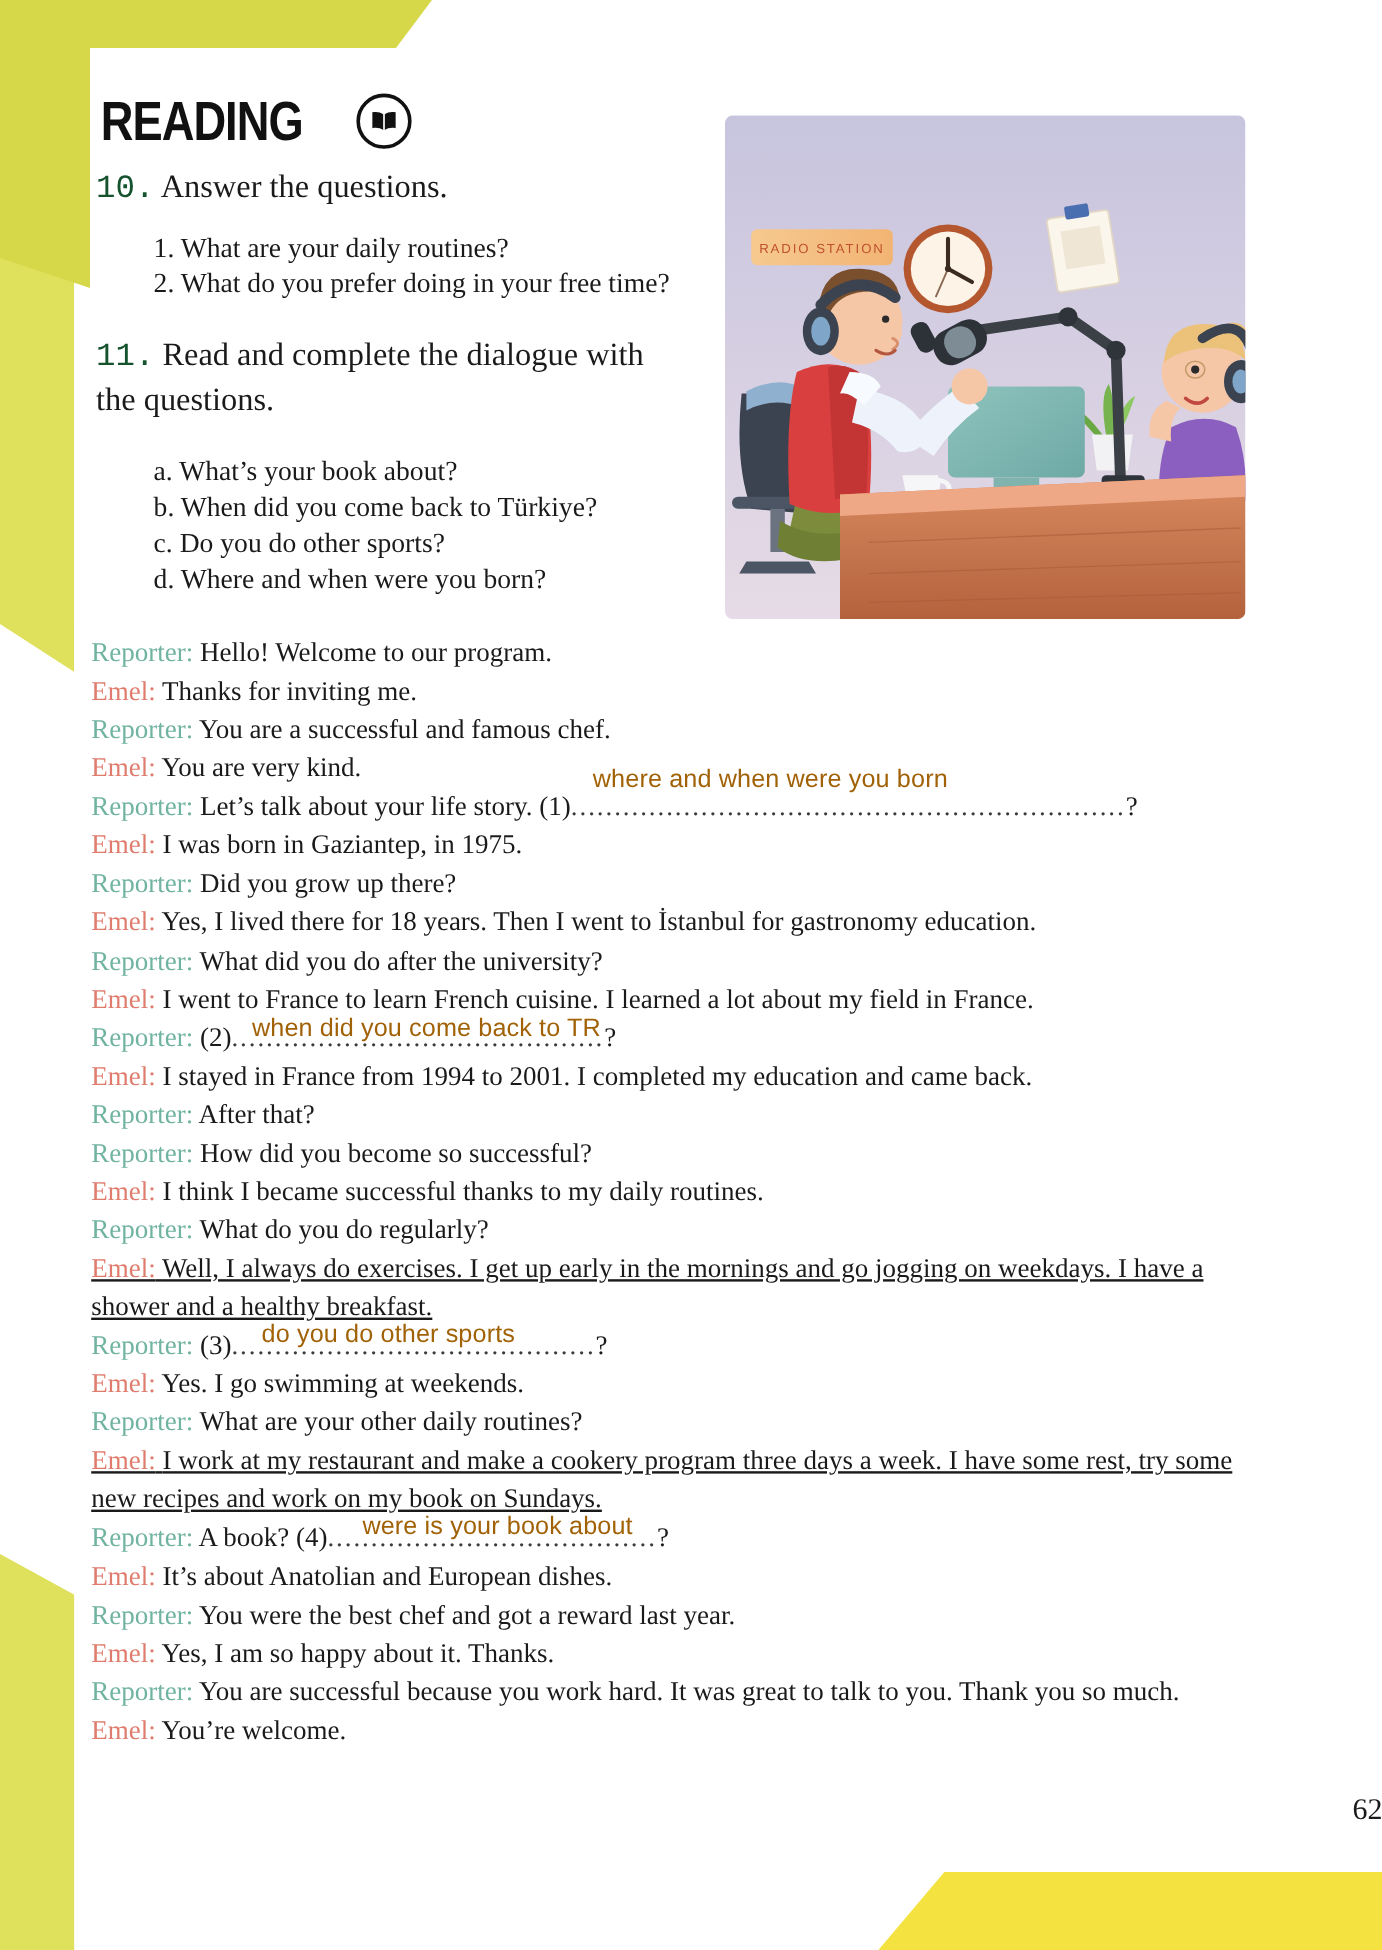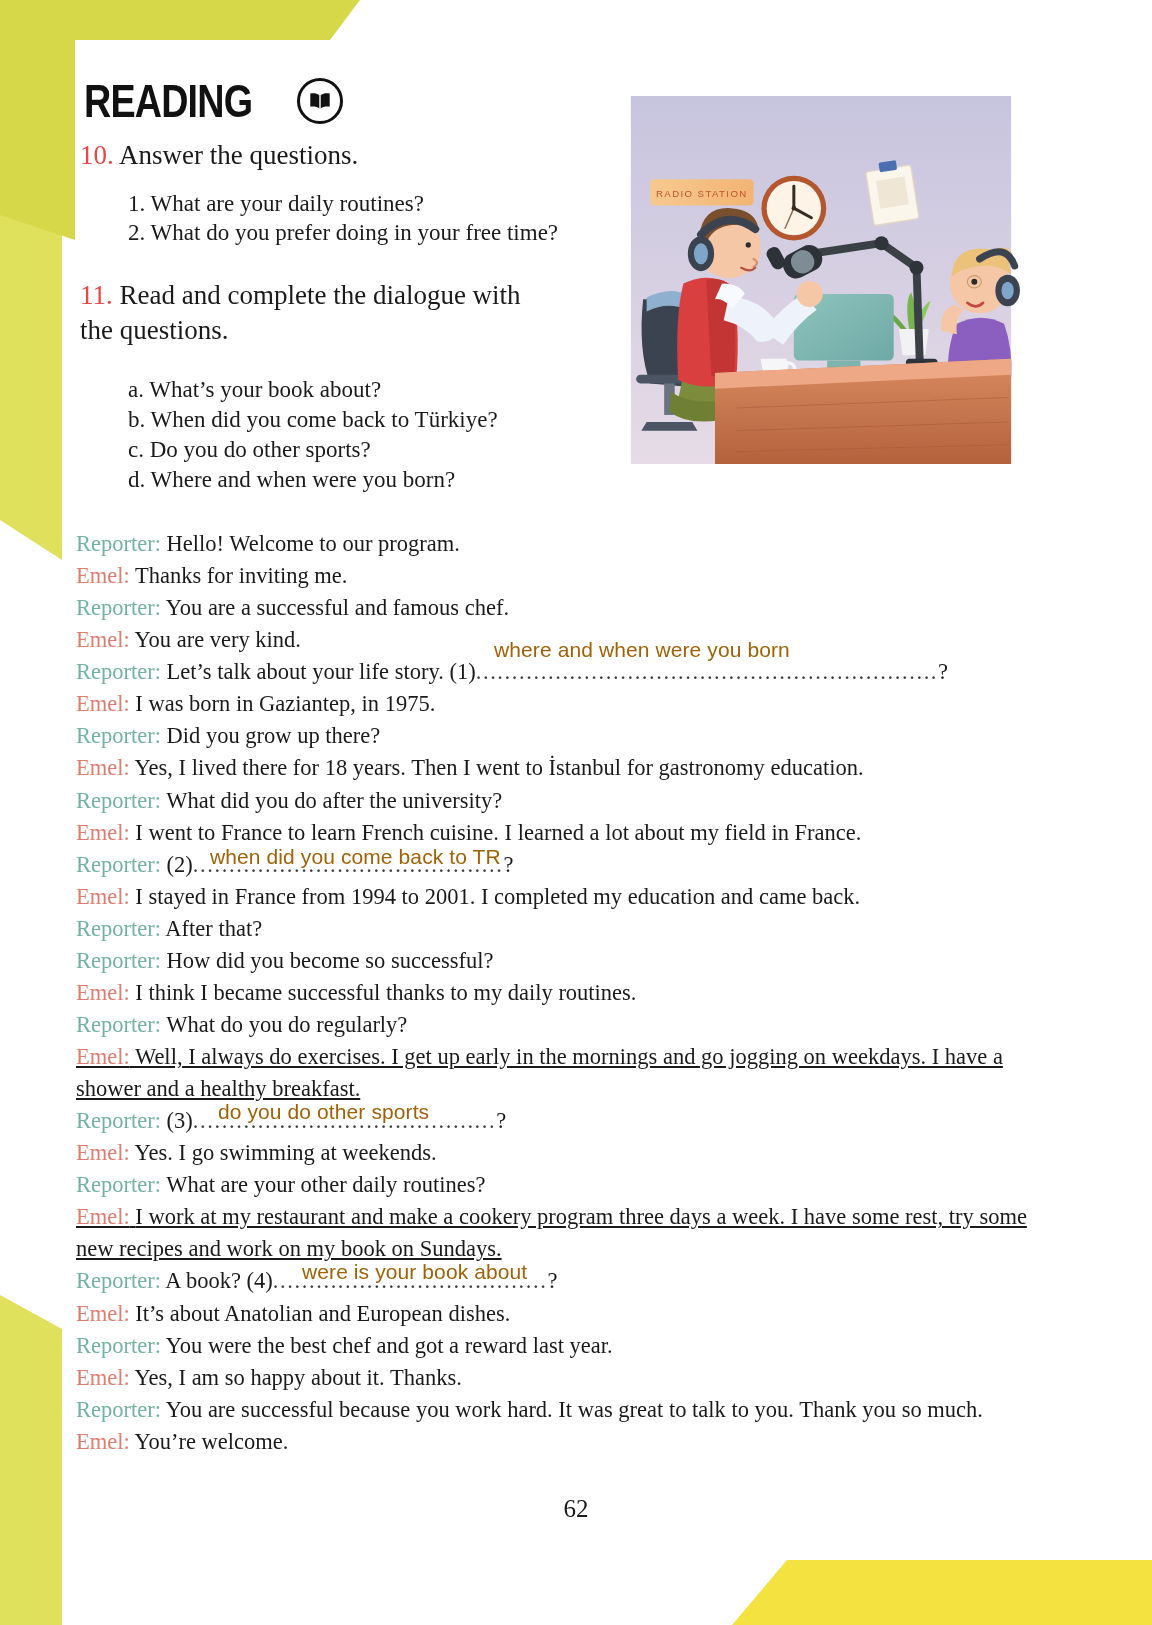--- a/index.html
+++ b/index.html
@@ -42,33 +42,33 @@
     transform:scaleX(.82);transform-origin:left center;
     color:#111;
   }
   .book-badge{
     width:40px;height:40px;border:3.5px solid #111;border-radius:50%;
     display:flex;align-items:center;justify-content:center;margin-left:-24px;
   }
 
   
   .ex{position:absolute;}
-  .ex-num{color:#ef4444;font-size:27px;}
+  .ex-num{color:#14532d;font-size:27px;font-family:Liberation Mono, monospace;}
   .ex-head{font-size:27px;line-height:1.28;}
   .ex-body{font-size:23px;line-height:1.30;margin-top:16px;margin-left:48px;}
   .ex-body div{white-space:nowrap;}
 
   #ex10{left:80px;top:138px;width:520px;}
   #ex11{left:80px;top:278px;width:500px;}
   #ex11 .ex-head{max-width:470px;}
   #ex11 .indent{display:inline-block;}
 
   
   .illus{
-    position:absolute;left:604px;top:96px;width:434px;height:368px;
+    position:absolute;left:604px;top:96px;width:434px;height:420px;
     border-radius:7px;overflow:hidden;
   }
   .illus svg{display:block;width:100%;height:100%;}
 
   
   .dialogue{
     position:absolute;left:76px;top:528px;width:990px;
     font-size:22.5px;line-height:1.425;
   }
   .line{position:relative;white-space:nowrap;}
@@ -77,21 +77,21 @@
   .spk-e{color:#df7c6d;}
   .dots{letter-spacing:1.6px;color:#3a3a3a;}
   .ans{
     position:absolute;
     font-family:"Liberation Sans", sans-serif;
     color:#a16207;font-size:21px;letter-spacing:.1px;white-space:nowrap;
   }
 
   
   .page-no{
-    position:absolute;left:0;right:0;top:1495px;text-align:center;
+    position:absolute;left:0;right:0;top:1495px;text-align:right;
     font-size:25px;color:#1a1a1a;
   }
 </style>
 </head>
 <body>
 
 <div class="corner-left-strip"></div>
 <div class="corner-tl"></div>
 <div class="corner-bl"></div>
 <div class="corner-br"></div>

